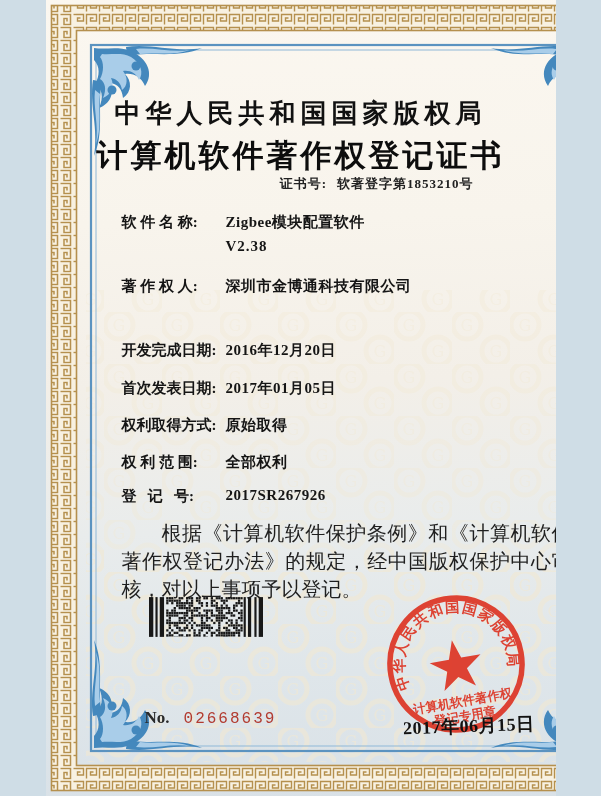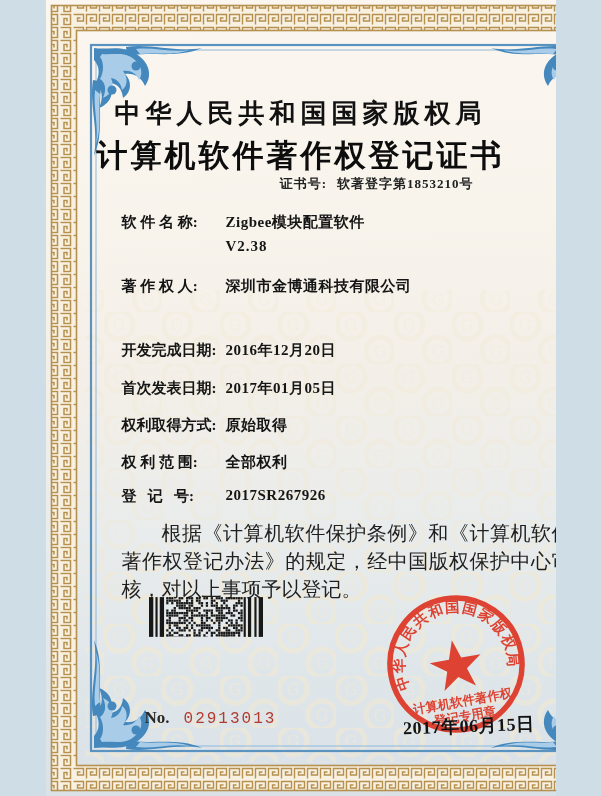--- a/index.html
+++ b/index.html
@@ -484,19 +484,19 @@
             <textPath href="#sealArc" startOffset="2">中华人民共和国国家版权局</textPath>
           </text>
           <path d="M0,-24 L6.2,-5.4 L25.8,-5.4 L10,6.2 L16,24.6 L0,13.2 L-16,24.6 L-10,6.2 L-25.8,-5.4 L-6.2,-5.4 Z" fill="#dd3524"></path>
           <text x="0" y="42" font-size="12.5" fill="#dd3524" font-weight="bold" text-anchor="middle" font-family="'Liberation Serif','DejaVu Serif',serif">计算机软件著作权</text>
           <text x="0" y="57" font-size="12.5" fill="#dd3524" font-weight="bold" text-anchor="middle" font-family="'Liberation Serif','DejaVu Serif',serif">登记专用章</text>
         </g>
       </svg>
     </div>
 
     <div class="serial">
-      <span class="no-label">No.</span><span class="no-value">02913013</span>
+      <span class="no-label">No.</span><span class="no-value">02668639</span>
     </div>
 
     <div class="issue-date">2017年06月15日</div>
 
   </div>
 </div>
 
 </body></html>

